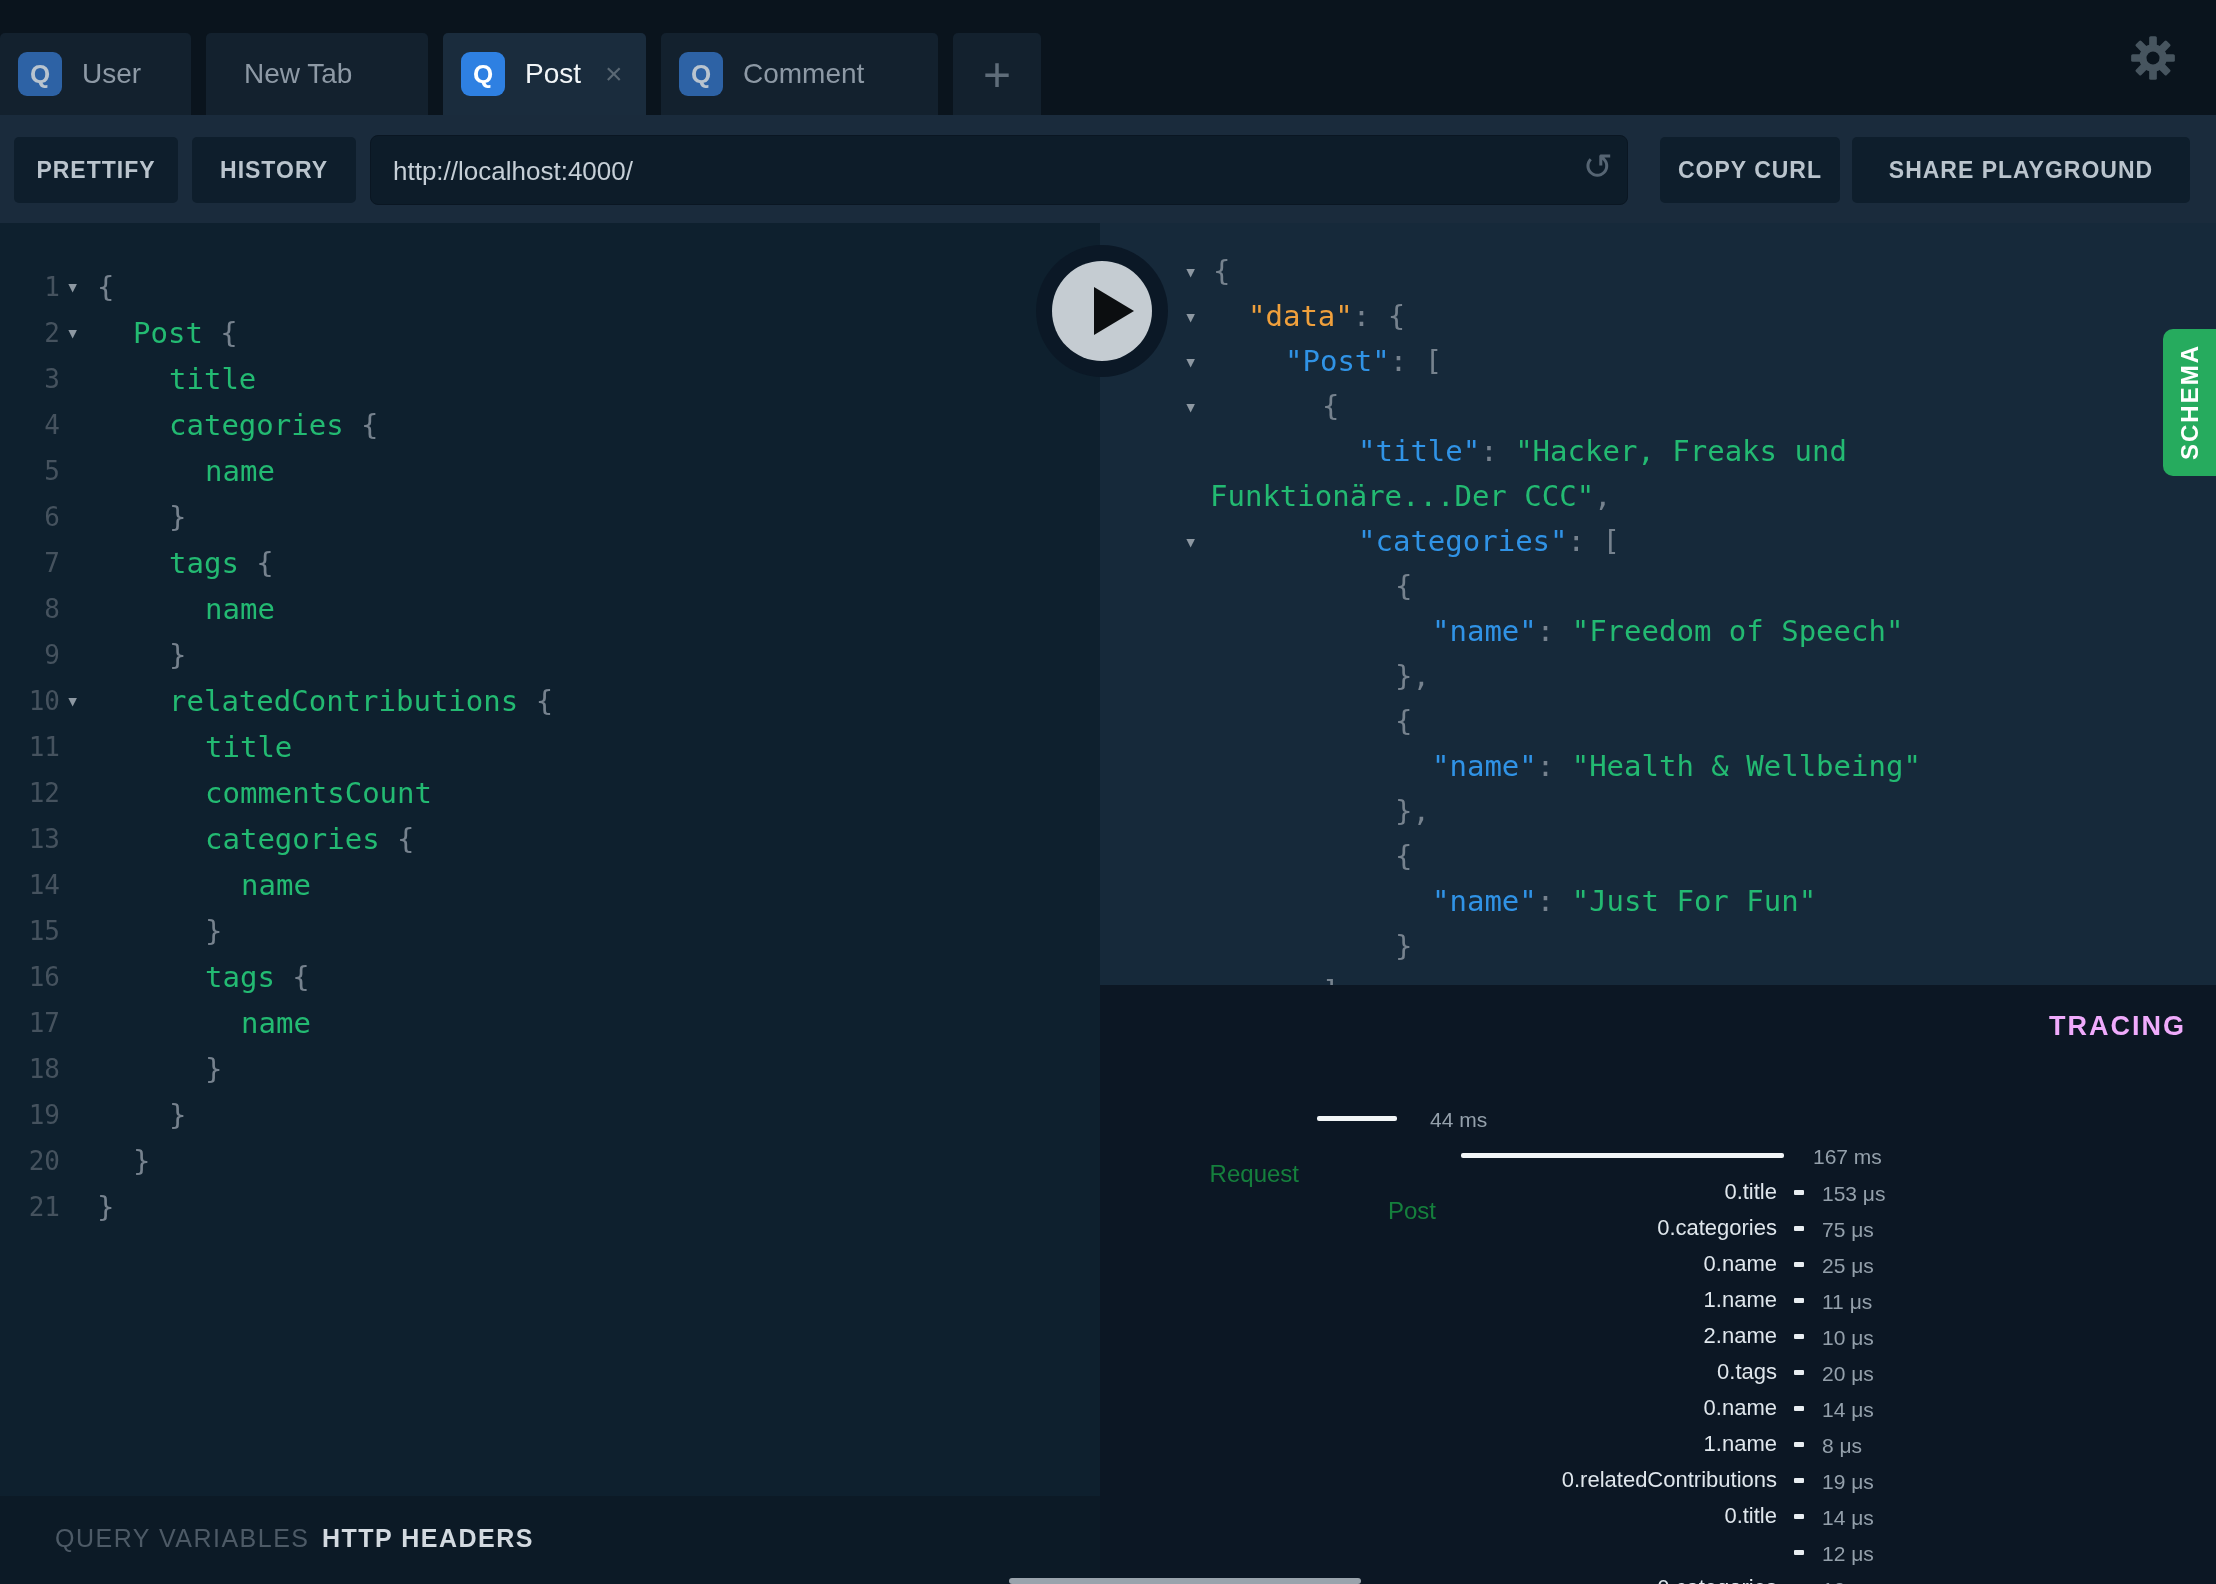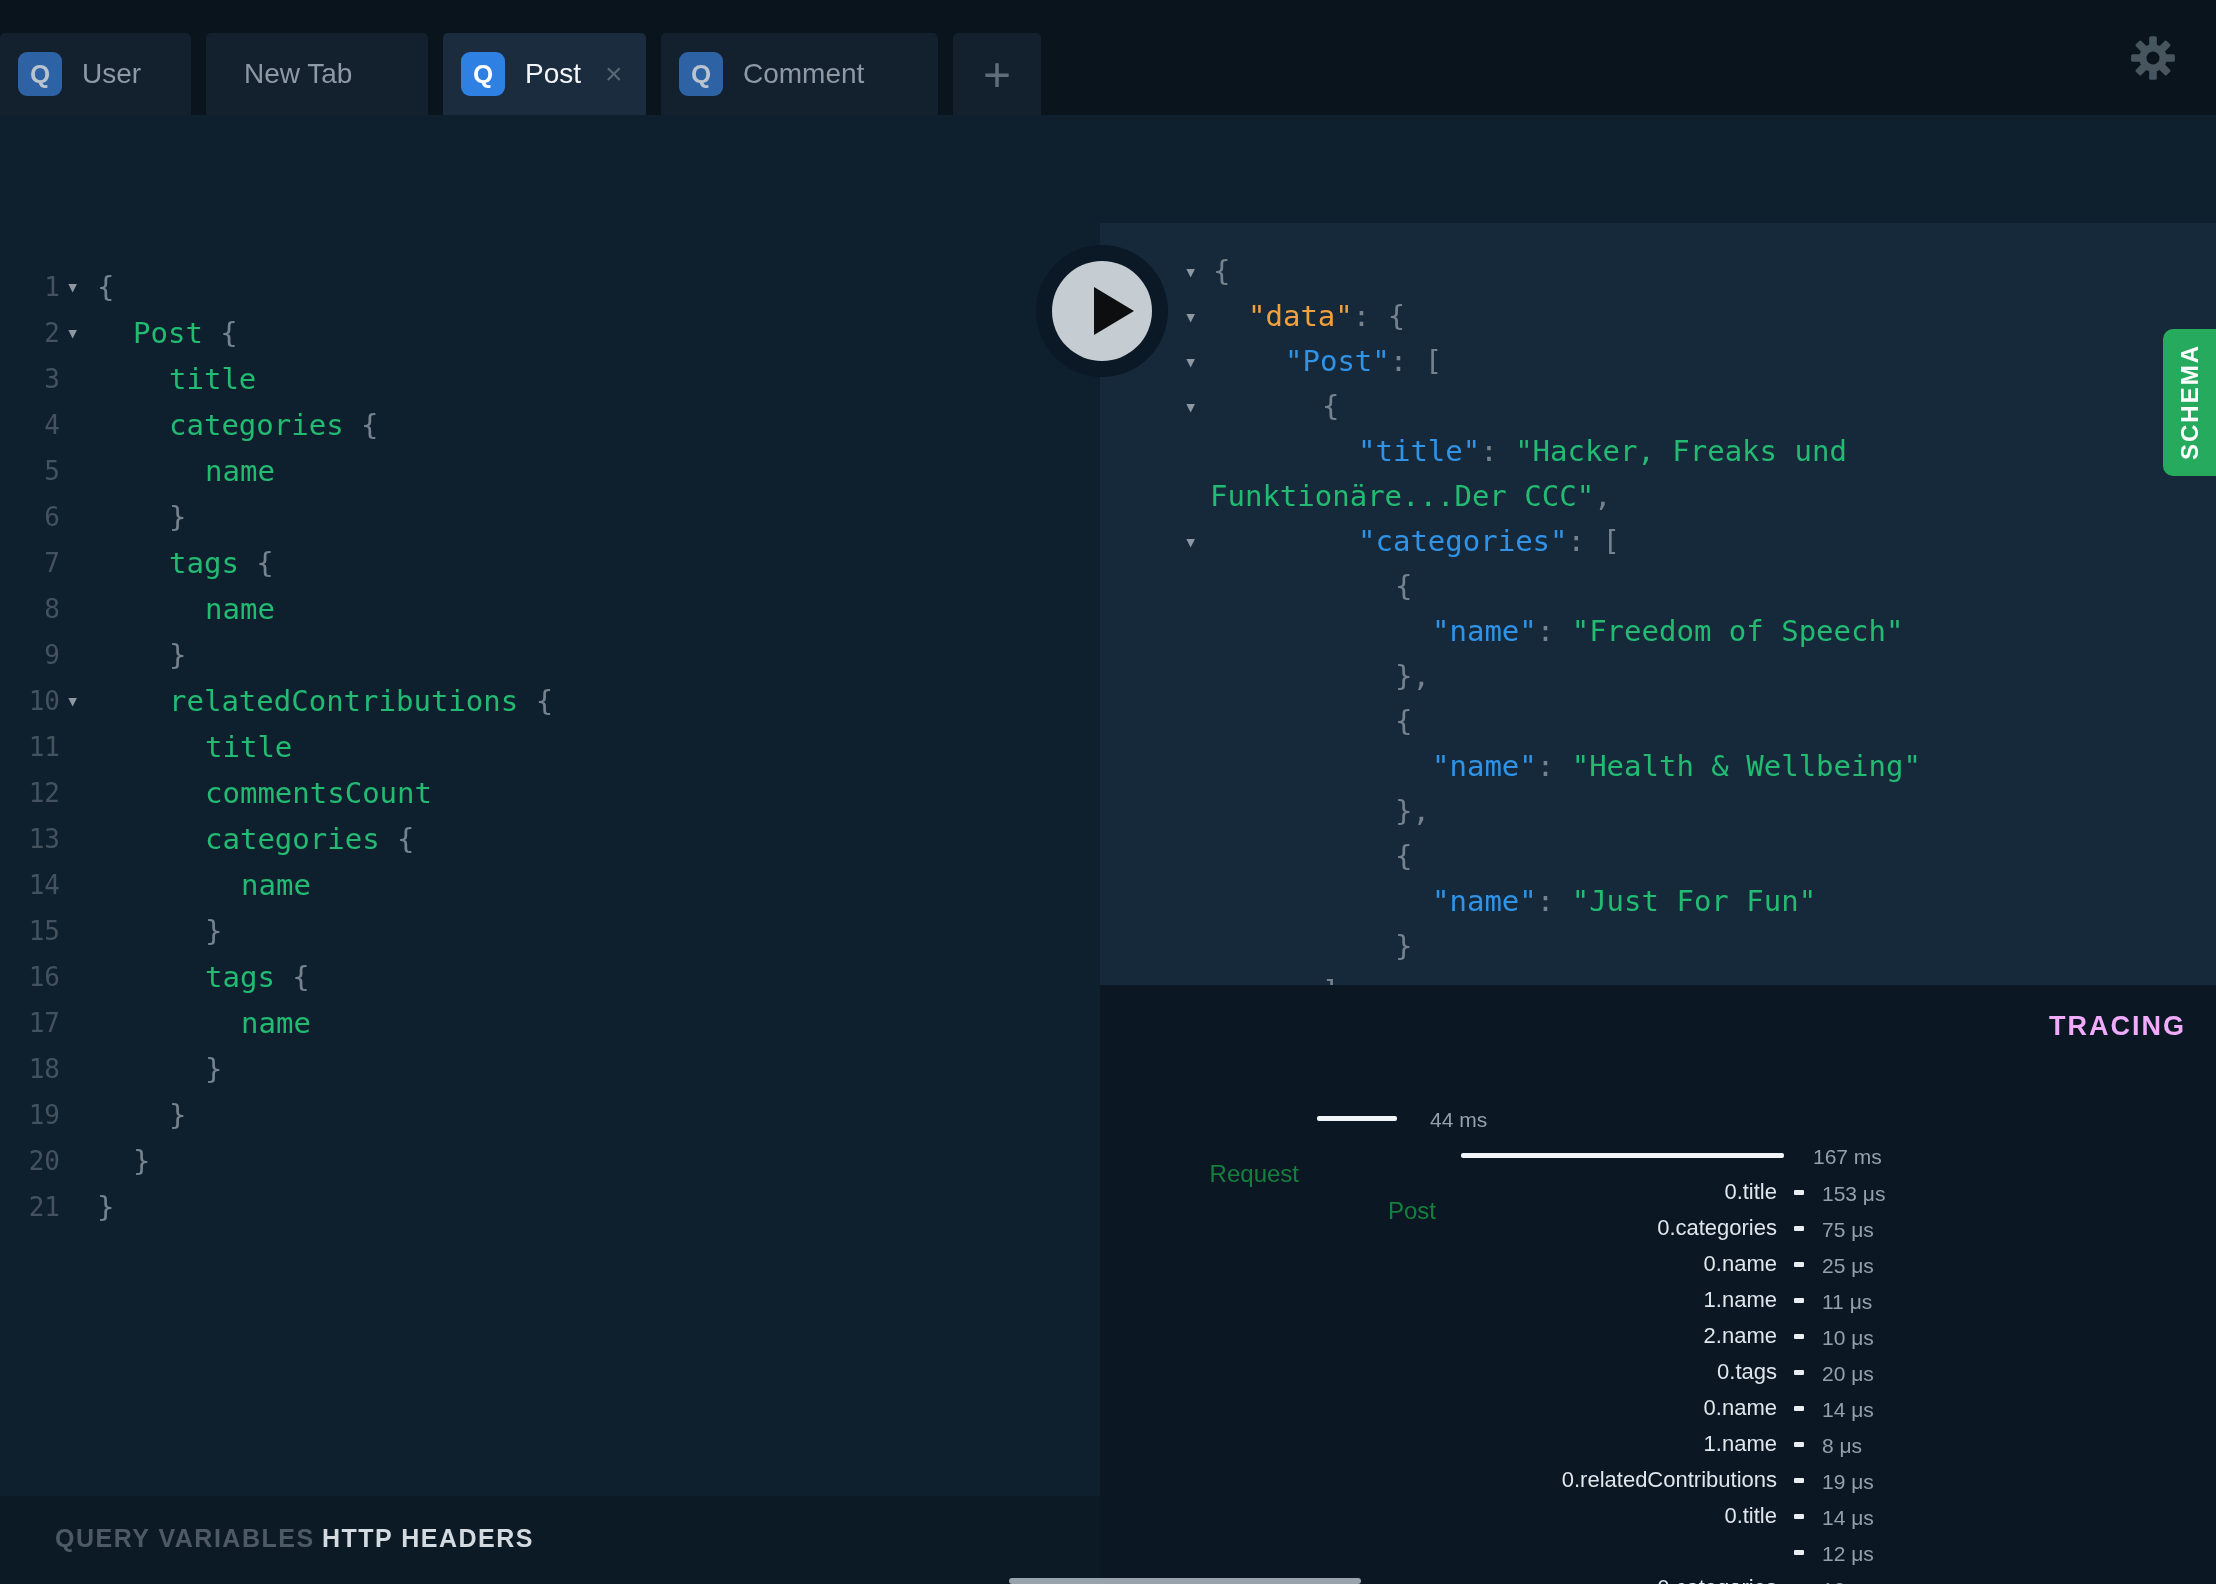--- a/index.html
+++ b/index.html
@@ -30,21 +30,21 @@
   #url-wrap{position:absolute;left:370px;top:20px;width:1258px;height:70px;background:#0d1c29;
             border:1px solid #0a1622;border-radius:8px;box-sizing:border-box;}
   #url-input{position:absolute;left:20px;top:0;width:1160px;height:100%;background:transparent;border:none;
              outline:none;color:#c6cfd7;font-size:26px;font-family:"Liberation Sans",sans-serif;}
   #url-refresh{position:absolute;right:14px;top:10px;font-size:36px;color:#566573;cursor:pointer;}
   #btn-copycurl{left:1660px;width:180px;}
   #btn-share{left:1852px;width:338px;}
   
   #left-pane{position:absolute;left:0;top:223px;width:1100px;height:1273px;background:#0e202e;overflow:hidden;}
   #bottom-bar{position:absolute;left:0;top:1496px;width:1100px;height:88px;background:#0c1a26;}
-  #qv-label{position:absolute;left:55px;top:28px;font-size:25px;font-weight:700;letter-spacing:1.5px;color:#4d5a66;cursor:pointer;}
+  #qv-label{position:absolute;left:55px;top:28px;font-size:25px;font-weight:400;letter-spacing:1.5px;color:#4d5a66;cursor:pointer;}
   #hh-label{position:absolute;left:322px;top:28px;font-size:25px;font-weight:700;letter-spacing:1.5px;color:#d3dae0;cursor:pointer;}
   #right-pane{position:absolute;left:1100px;top:223px;width:1116px;height:762px;background:#16293a;overflow:hidden;}
   #tracing{position:absolute;left:1100px;top:985px;width:1116px;height:599px;background:#0c1724;overflow:hidden;}
   
   .codefont{font-family:"DejaVu Sans Mono",monospace;font-size:29px;}
   #editor-lines{position:absolute;left:0;top:41px;width:100%;}
   .ed-line{position:relative;height:46px;}
   .ln-num{position:absolute;left:0;top:0;width:60px;text-align:right;color:#45525e;font-size:26px;
           font-family:"DejaVu Sans Mono",monospace;line-height:46px;}
   .fold{position:absolute;color:#8d98a2;font-size:22px;line-height:46px;cursor:pointer;}
@@ -116,20 +116,30 @@
               <rect x="-2" y="-11.4" width="4" height="5.5" rx="0.8" transform="rotate(225)"></rect>
               <rect x="-2" y="-11.4" width="4" height="5.5" rx="0.8" transform="rotate(270)"></rect>
               <rect x="-2" y="-11.4" width="4" height="5.5" rx="0.8" transform="rotate(315)"></rect>
             </g>
         </g>
         <circle r="3.4" fill="#0a141d"></circle>
       </svg>
     </div>
   </div>
 
+  <div id="toolbar">
+    <div class="tb-btn" id="btn-prettify">PRETTIFY</div>
+    <div class="tb-btn" id="btn-history">HISTORY</div>
+    <div id="url-wrap">
+      <input id="url-input" value="http://localhost:4000/" style="">
+      <span id="url-refresh">↺</span>
+    </div>
+    <div class="tb-btn" id="btn-copycurl">COPY CURL</div>
+    <div class="tb-btn" id="btn-share">SHARE PLAYGROUND</div>
+  </div>
 
   <div id="left-pane" class="codefont">
     <div id="editor-lines">
         <div class="ed-line">
           <span class="ln-num">1</span>
           <span class="fold">▾</span>
           <span class="code" style="left: 97px;"><span class="tok-p">{</span></span>
         </div>
         <div class="ed-line">
           <span class="ln-num">2</span>

